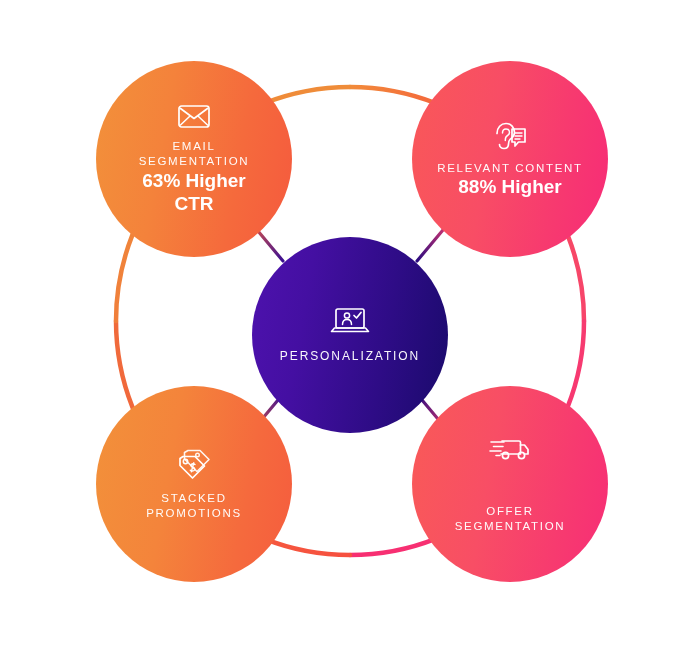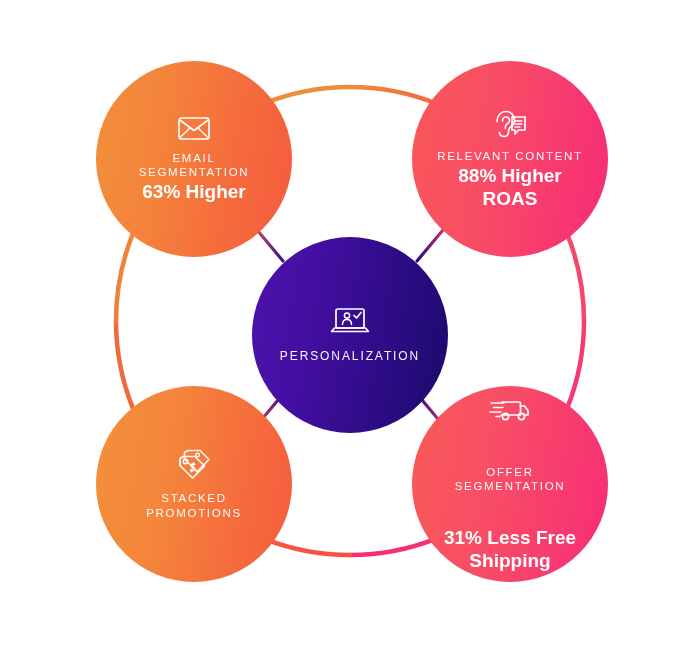--- a/index.html
+++ b/index.html
@@ -171,38 +171,38 @@
         <path d="M3.5 5.5 L17 15.5 L30.5 5.5" fill="none" stroke="#ffffff" stroke-width="1.7" stroke-linecap="round" stroke-linejoin="round"></path>
         <path d="M3.5 22 L12.5 13.5 M30.5 22 L21.5 13.5" fill="none" stroke="#ffffff" stroke-width="1.5" stroke-linecap="round"></path>
       </svg>
     </span>
     <div class="node-title">
       <div>EMAIL</div>
       <div>SEGMENTATION</div>
     </div>
     <div class="node-stat">
       <div>63% Higher</div>
+      <div>CTR</div>
     </div>
   </div>
 
   <div class="node node-outer" id="node-relevant">
     <span class="node-icon">
       <svg width="36" height="32" viewBox="0 0 36 32">
         <path d="M5 13.5 C5 7.5 9 3.5 14 3.5 C19 3.5 22.5 7.5 22.5 12.5 C22.5 16.5 19.5 18 18 19.5 C16.8 20.7 16.5 22 16.5 24 C16.5 26.5 14.8 28.5 12 28.5 C9.5 28.5 7.5 26.8 7.5 24.5" fill="none" stroke="#ffffff" stroke-width="1.7" stroke-linecap="round"></path>
         <path d="M10.5 13 C10.5 10.5 12 9 14 9 C16 9 17.5 10.5 17.5 12.5 C17.5 15 15 15.5 14 17 C13.4 17.9 13.3 19 13.3 20.5" fill="none" stroke="#ffffff" stroke-width="1.5" stroke-linecap="round"></path>
         <path d="M20 9 L33 9 L33 22 L26.5 22 L23 26 L23 22 L20 22 Z" fill="none" stroke="#ffffff" stroke-width="1.7" stroke-linejoin="round"></path>
         <path d="M23 13 L30 13 M23 16 L30 16 M23 19 L28 19" stroke="#ffffff" stroke-width="1.4" stroke-linecap="round"></path>
       </svg>
     </span>
     <div class="node-title">
       <div>RELEVANT CONTENT</div>
     </div>
     <div class="node-stat">
       <div>88% Higher</div>
-      <div>ROAS</div>
     </div>
   </div>
 
   <div class="node node-center" id="node-center">
     <span class="node-icon">
       <svg width="42" height="32" viewBox="0 0 42 32">
         <rect x="7" y="3" width="28" height="19" rx="1.8" fill="none" stroke="#ffffff" stroke-width="1.7"></rect>
         <path d="M2.5 25.5 L39.5 25.5 L36.5 22 L5.5 22 Z" fill="none" stroke="#ffffff" stroke-width="1.6" stroke-linejoin="round"></path>
         <circle cx="18" cy="9.5" r="2.6" fill="none" stroke="#ffffff" stroke-width="1.5"></circle>
         <path d="M13.5 18.5 C13.5 15 15.5 13.5 18 13.5 C20.5 13.5 22.5 15 22.5 18.5" fill="none" stroke="#ffffff" stroke-width="1.5" stroke-linecap="round"></path>
@@ -235,19 +235,15 @@
         <path d="M31.5 10 L35.5 10 L39 14.5 L39 19 L35.5 19" fill="none" stroke="#ffffff" stroke-width="1.7" stroke-linecap="round" stroke-linejoin="round"></path>
         <circle cx="16.5" cy="20.5" r="3.1" fill="none" stroke="#ffffff" stroke-width="1.7"></circle>
         <circle cx="32.5" cy="20.5" r="3.1" fill="none" stroke="#ffffff" stroke-width="1.7"></circle>
         <path d="M2 7 L15 7 M4.5 11.5 L14 11.5 M1 16 L12 16 M7 20.5 L11 20.5" fill="none" stroke="#ffffff" stroke-width="1.6" stroke-linecap="round"></path>
       </svg>
     </span>
     <div class="node-title">
       <div>OFFER</div>
       <div>SEGMENTATION</div>
     </div>
-    <div class="node-stat">
-      <div>31% Less Free</div>
-      <div>Shipping</div>
-    </div>
   </div>
 
 </div>
 
 </body></html>

